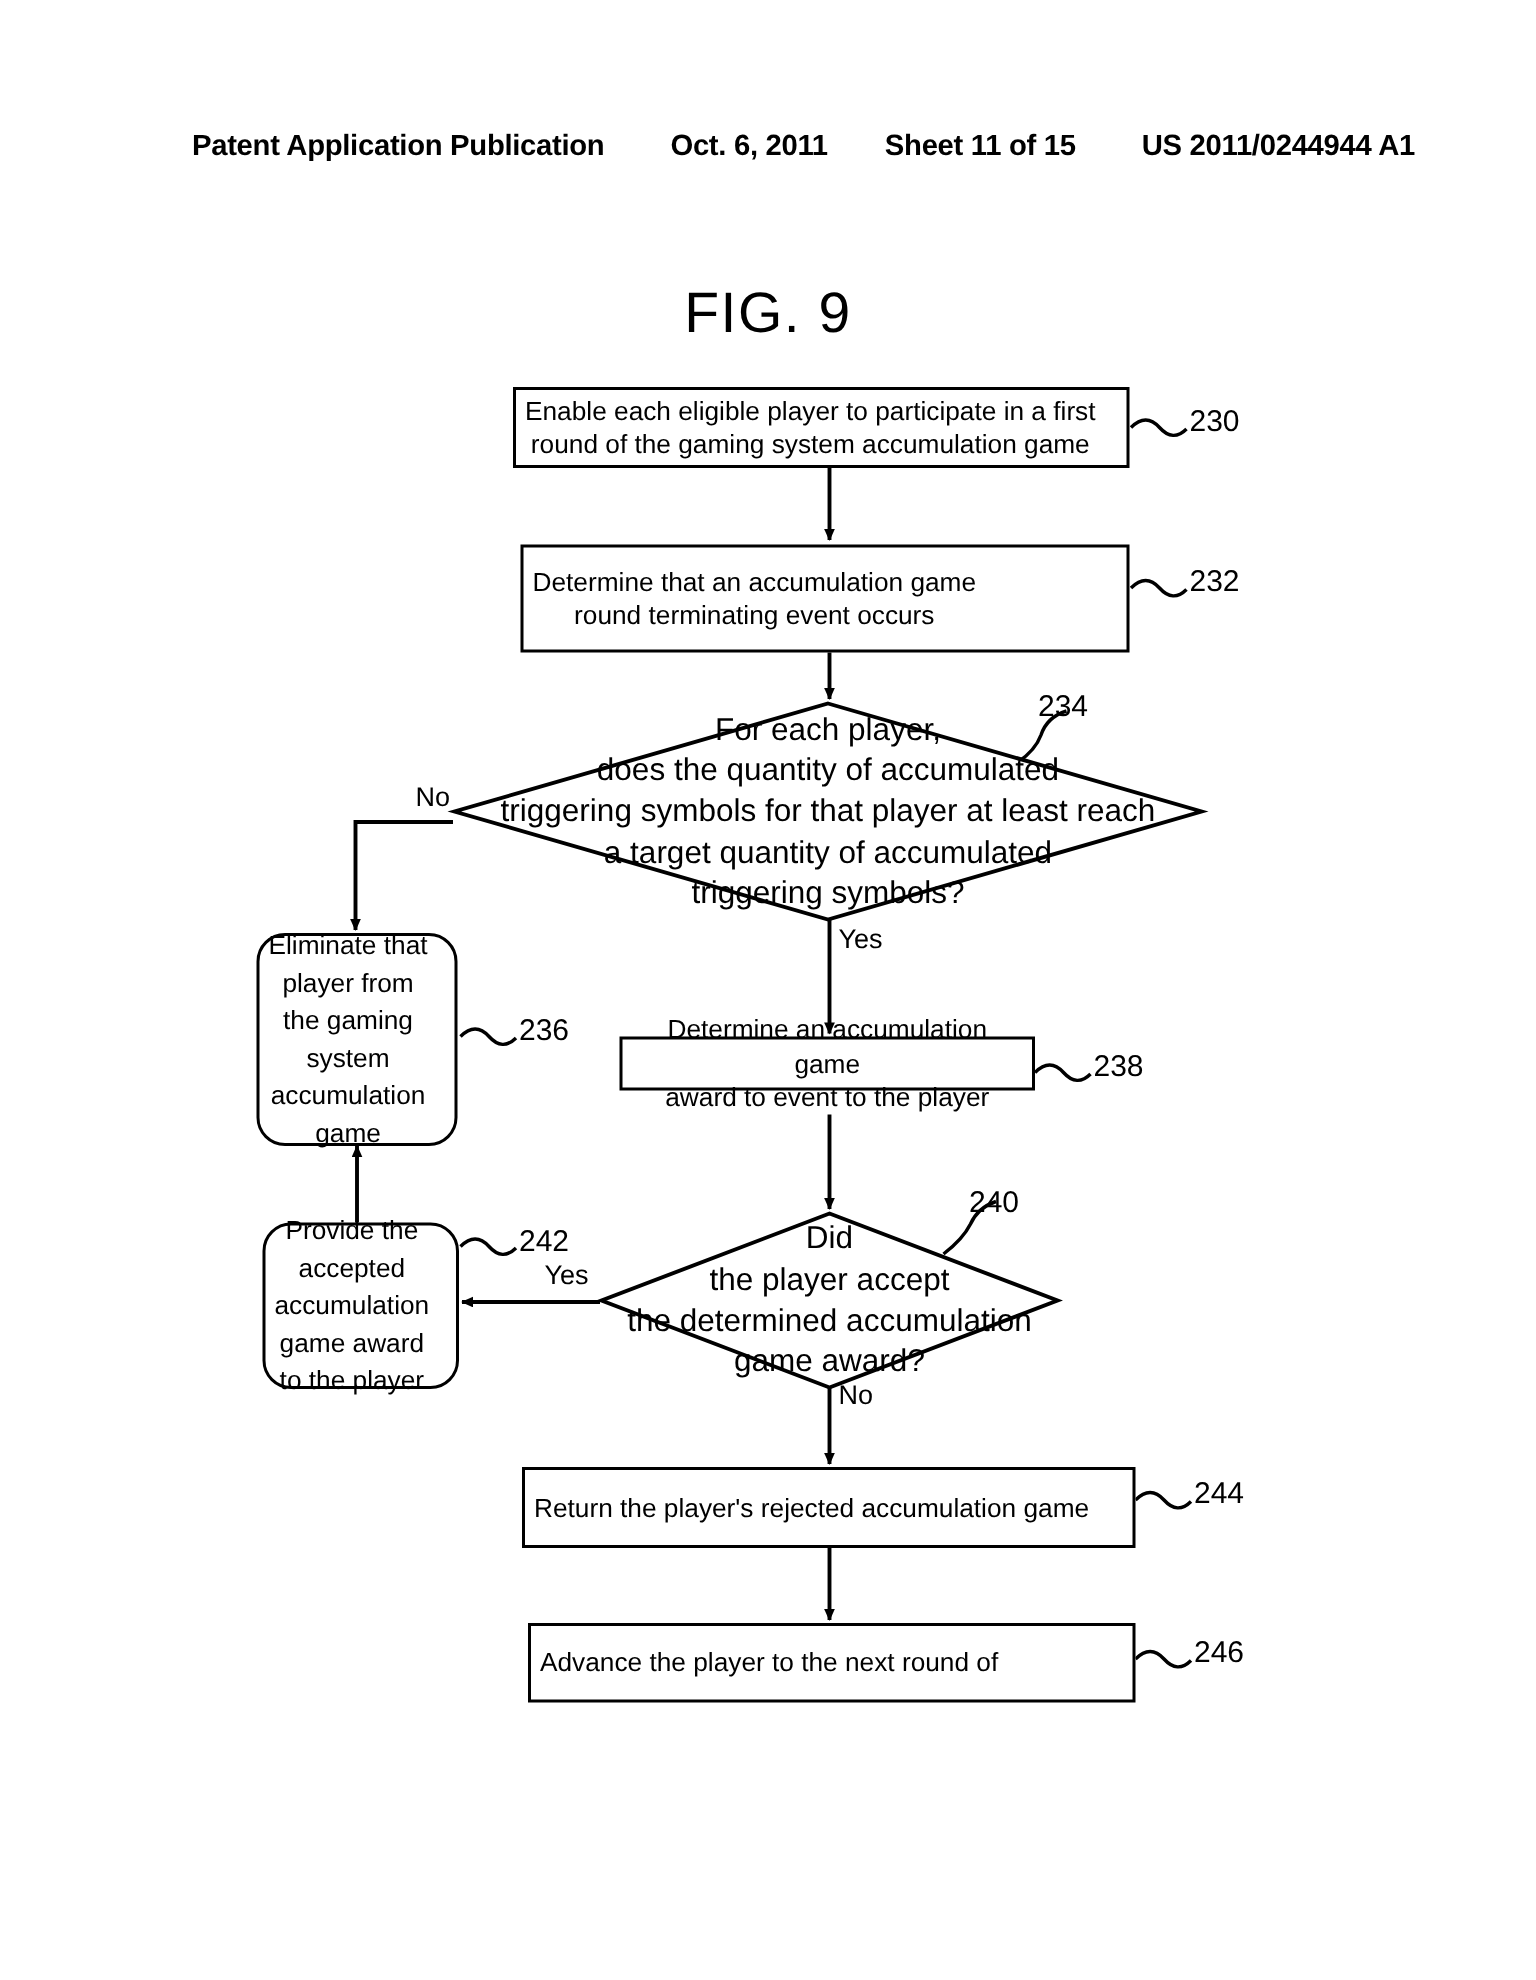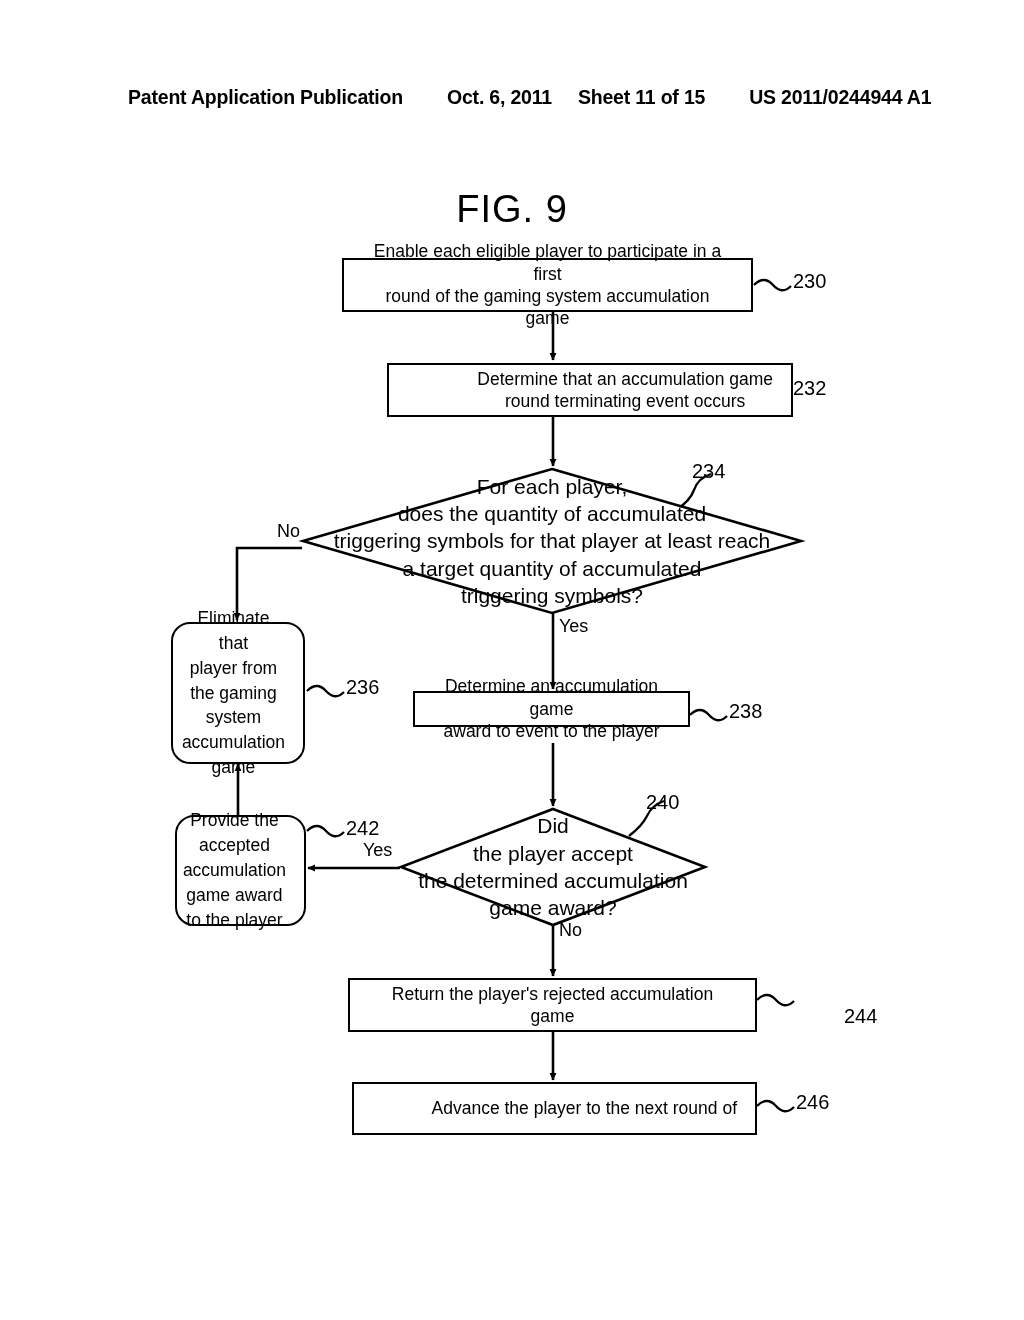--- a/index.html
+++ b/index.html
@@ -26,21 +26,21 @@
     height: 26px;
     display: flex;
     align-items: baseline;
     font-family: Liberation Sans, sans-serif;
     font-weight: bold;
     font-size: 19.5px;
     letter-spacing: -0.2px;
     white-space: nowrap;
   }
   #patent-header .hdr-pub   { margin-right: 44px; }
-  #patent-header .hdr-date  { margin-right: 26px; }
+  #patent-header .hdr-date  { margin-right: 38px; }
   #patent-header .hdr-sheet { margin-right: 44px; }
 
   
   #figure-title {
     position: absolute;
     left: 0;
     top: 188px;
     width: 1024px;
     text-align: center;
     font-size: 38px;
@@ -59,25 +59,25 @@
   }
 
   
   .node-box {
     position: absolute;
     box-sizing: border-box;
     border: 2px solid #000;
     background: #fff;
     display: flex;
     align-items: center;
-    justify-content: flex-end;
+    justify-content: flex-start;
     text-align: center;
     font-size: 17.5px;
     line-height: 1.28;
-    padding: 2px 18px;
+    padding: 2px 6px;
   }
   .node-box.tall {
     font-size: 17.5px;
     line-height: 1.42;
     border-radius: 19px;
   }
 
   
   .node-diamond {
     position: absolute;
@@ -172,21 +172,21 @@
 </svg>
 
 <div class="node-box" style="left:342px; top:258px; width:411px; height:54px;">
   <div>
     <span>Enable each eligible player to participate in a first</span><br>
     <span>round of the gaming system accumulation game</span>
   </div>
 </div>
 <div class="ref-num" style="left:793px; top:270px;">230</div>
 
-<div class="node-box" style="left:347px; top:363px; width:406px; height:54px;margin-left:40px;">
+<div class="node-box" style="left:347px; top:363px; width:406px; height:72px;">
   <div>
     <span>Determine that an accumulation game</span><br>
     <span>round terminating event occurs</span>
   </div>
 </div>
 <div class="ref-num" style="left:793px; top:377px;">232</div>
 
 <div class="node-diamond" style="left:302px; top:468px; width:500px; height:146px;">
   <svg viewBox="0 0 500 146" width="500" height="146" xmlns="http://www.w3.org/2000/svg">
     <polygon points="250,1 499,73 250,145 1,73" fill="#fff" stroke="#000" stroke-width="2.6"></polygon>
@@ -251,20 +251,20 @@
     <span>to the player</span>
   </div>
 </div>
 <div class="ref-num" style="left:346px; top:817px;">242</div>
 
 <div class="node-box" style="left:348px; top:978px; width:409px; height:54px;">
   <div>
     <span>Return the player's rejected accumulation game</span><br>
   </div>
 </div>
-<div class="ref-num" style="left:844px; top:985px;margin-top:20px;">244</div>
+<div class="ref-num" style="left:796px; top:985px;">244</div>
 
 <div class="node-box" style="left:352px; top:1082px; width:405px; height:53px;">
   <div>
     <span>Advance the player to the next round of</span><br>
   </div>
 </div>
 <div class="ref-num" style="left:796px; top:1091px;">246</div>
 
 </body></html>

